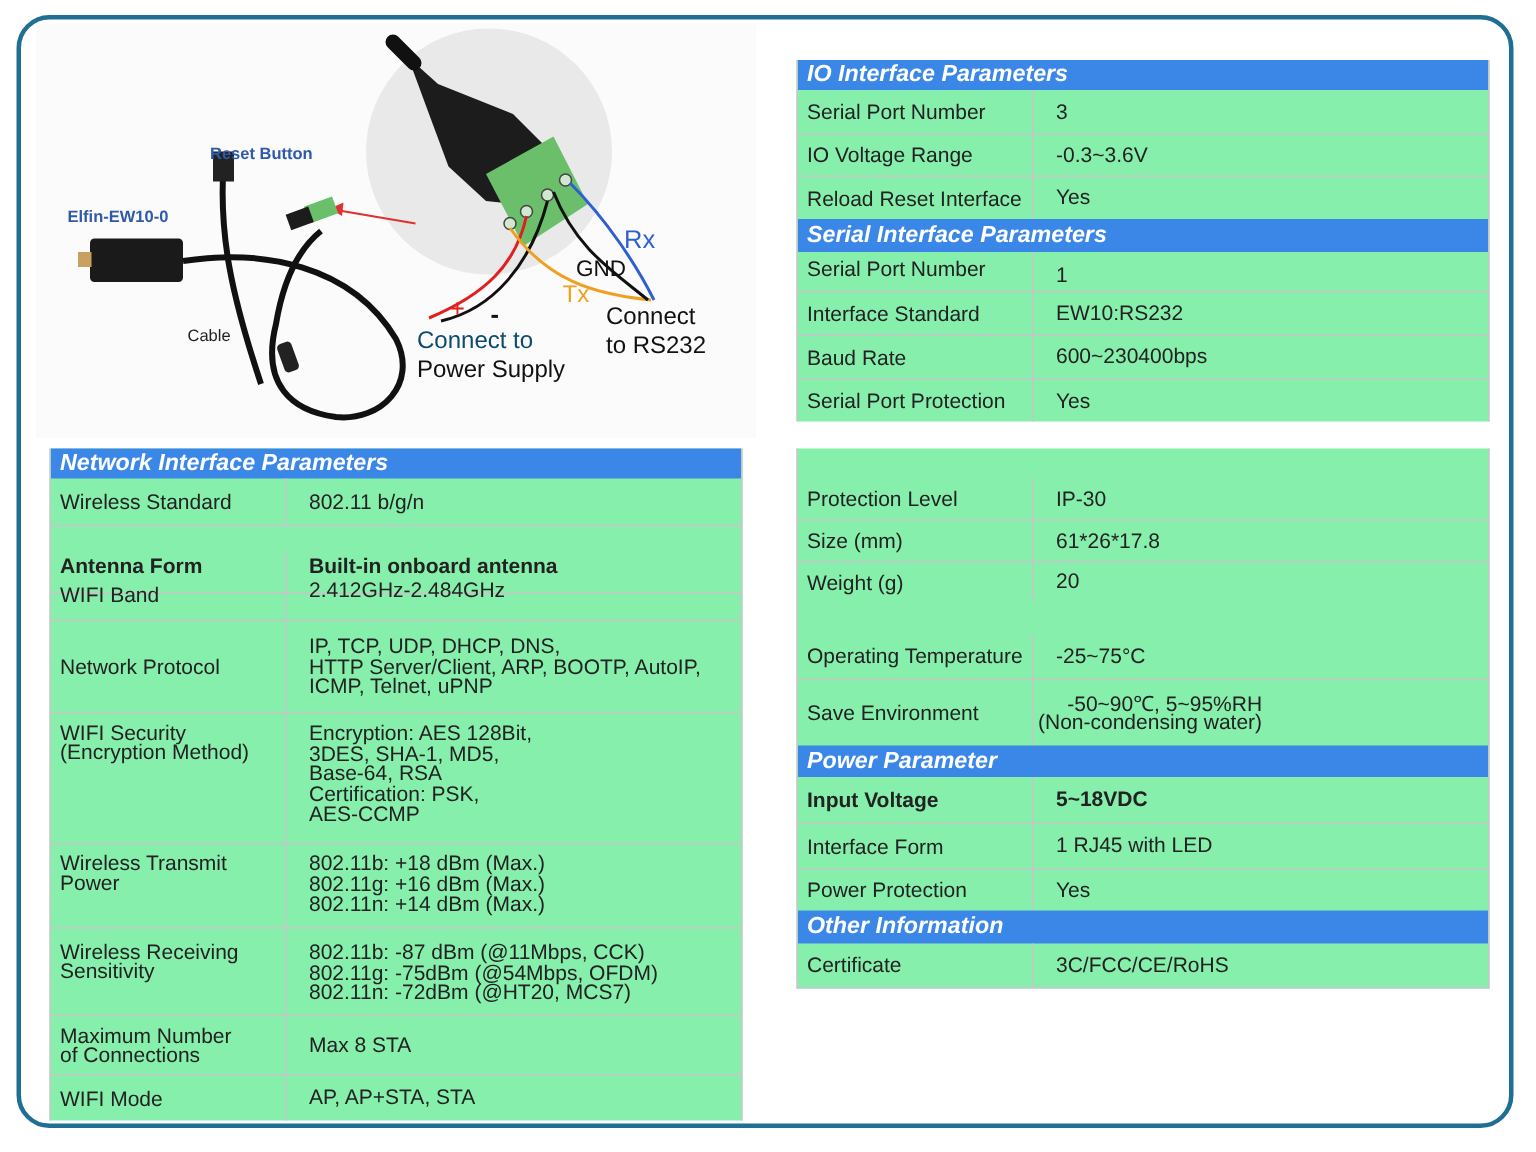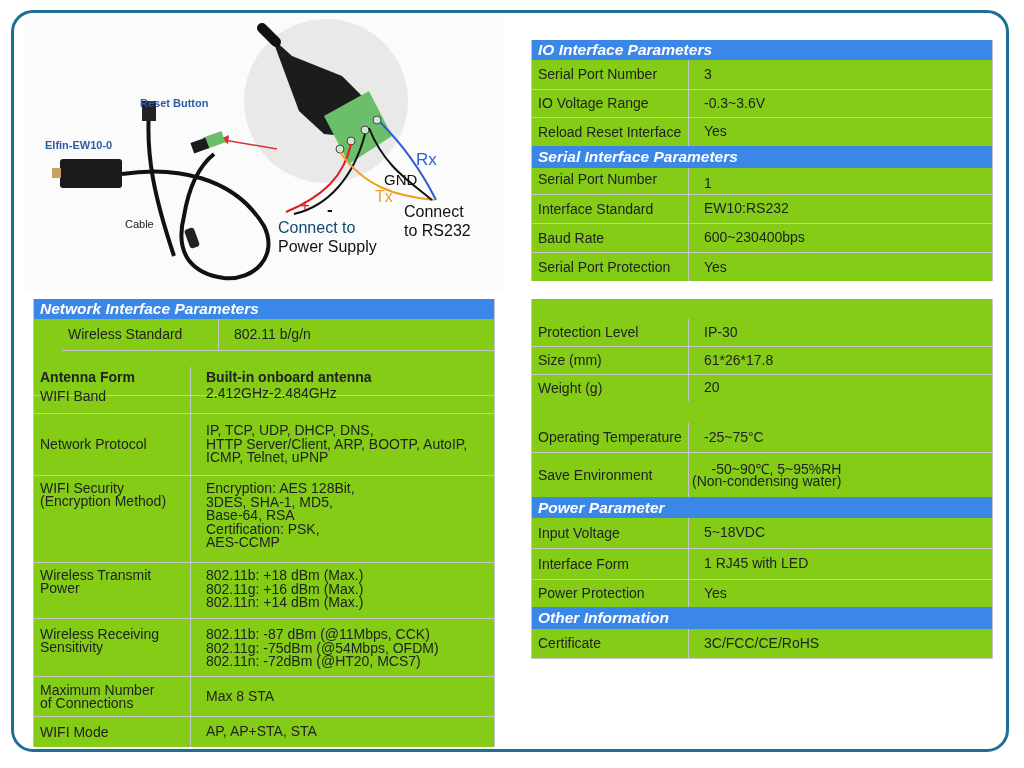--- a/index.html
+++ b/index.html
@@ -1,21 +1,21 @@
 <!DOCTYPE html>
 <html><head>
 <meta charset="utf-8">
 <style>
   html, body { margin:0; padding:0; }
   body { width:1024px; height:768px; background:#ffffff; position:relative; overflow:hidden;
          font-family:"Liberation Sans", sans-serif; color:#222; }
   .frame { position:absolute; left:11px; top:10px; width:998px; height:742px;
            border:3px solid #1f6f95; border-radius:22px; box-sizing:border-box; }
   .photo { position:absolute; left:24px; top:16px; width:480px; height:276px; background:#fbfbfb; }
-  .tbl { position:absolute; border-left:1px solid #c6c6c6; border-right:1px solid #c6c6c6; box-sizing:border-box; background:#84cc16; }
+  .tbl { position:absolute; border-left:1px solid #c6c6c6; border-right:1px solid #c6c6c6; box-sizing:border-box; background:#86efac; }
   .hdr { position:absolute; left:0; right:0; background:#3b87e8; color:#fff; font-weight:bold; font-style:italic;
          font-size:15.5px; line-height:20px; padding-left:6px; box-sizing:border-box; white-space:nowrap; overflow:hidden; }
   .row { position:absolute; left:0; right:0; border-bottom:1px solid #c6c6c6; box-sizing:border-box; font-size:14px; }
   .row .k { position:absolute; left:6px; top:0; bottom:0; display:flex; align-items:center; line-height:13px; white-space:pre-line; }
   .row .v { position:absolute; top:0; bottom:0; display:flex; align-items:center; line-height:13.5px; white-space:pre-line; }
   .row .div { position:absolute; top:0; bottom:0; width:1px; background:#c6c6c6; }
   .lbl { position:absolute; white-space:nowrap; }
 </style>
 </head>
 <body>
@@ -65,21 +65,21 @@
   <span class="lbl" data-name="rx-label" style="left:392px; top:134px; font-size:17px; color:#2f5fd0;">Rx</span>
   <span class="lbl" data-name="tx-label" style="left:351px; top:172px; font-size:16px; color:#f0a020;">Tx</span>
   <span class="lbl" data-name="power-label-line1" style="left:254px; top:203px; font-size:16px; color:#0c4a6e;">Connect to</span>
   <span class="lbl" data-name="power-label-line2" style="left:254px; top:222px; font-size:16px; color:#111;">Power Supply</span>
   <span class="lbl" data-name="rs232-label-line1" style="left:380px; top:187px; font-size:16px; color:#111;">Connect</span>
   <span class="lbl" data-name="rs232-label-line2" style="left:380px; top:206px; font-size:16px; color:#111;">to RS232</span>
 </div>
 
 <div class="tbl" data-name="network-params-table" style="left:33px; top:299px; width:462px; height:448px;padding-left:20px;">
   <div class="hdr" data-name="network-params-title" style="top:0; height:20px;">Network Interface Parameters</div>
-  <div class="row" data-name="table-row" style="top:20px; height:32px;margin-left:28px;">
+  <div class="row" data-name="table-row" style="top:20px; height:32px;">
     <span class="k" data-name="row-key">Wireless Standard</span>
     <span class="div"></span>
     <span class="v" data-name="row-value" style="left:172px;">802.11 b/g/n</span>
   </div>
   <div class="row" data-name="table-row" style="top:68px; height:29px;font-weight:bold;">
     <span class="k" data-name="row-key" style="align-items:flex-start; padding-top:4px;">Antenna Form</span>
     <span class="div"></span>
     <span class="v" data-name="row-value" style="left:172px; align-items:flex-start; padding-top:4px;">Built-in onboard antenna</span>
   </div>
   <div class="row" data-name="table-row" style="top:81px; height:34px;">
@@ -194,21 +194,21 @@
     <span class="div" style="left:156px;"></span>
     <span class="v" data-name="row-value" style="left:172px;">-25~75°C</span>
   </div>
   <div class="row" data-name="table-row" style="top:154px; height:44px; border-bottom:none;">
     <span class="k" data-name="row-key">Save Environment</span>
     <span class="div" style="left:156px;"></span>
     <span class="v" data-name="row-value" style="left:160px; line-height:12px;text-align:right;">-50~90℃,  5~95%RH
 (Non-condensing water)</span>
   </div>
   <div class="hdr" data-name="power-title" style="top:198px; height:21px; line-height:21px;">Power Parameter</div>
-  <div class="row" data-name="table-row" style="top:219px; height:31px;">
+  <div class="row" data-name="table-row" style="top:219px; height:31px;font-weight:bold;">
     <span class="k" data-name="row-key">Input Voltage</span>
     <span class="div" style="left:156px;"></span>
     <span class="v" data-name="row-value" style="left:172px;">5~18VDC</span>
   </div>
   <div class="row" data-name="table-row" style="top:250px; height:31px;text-align:center;">
     <span class="k" data-name="row-key">Interface Form</span>
     <span class="div" style="left:156px;"></span>
     <span class="v" data-name="row-value" style="left:172px;">1 RJ45 with LED</span>
   </div>
   <div class="row" data-name="table-row" style="top:281px; height:27px; border-bottom:none;">

